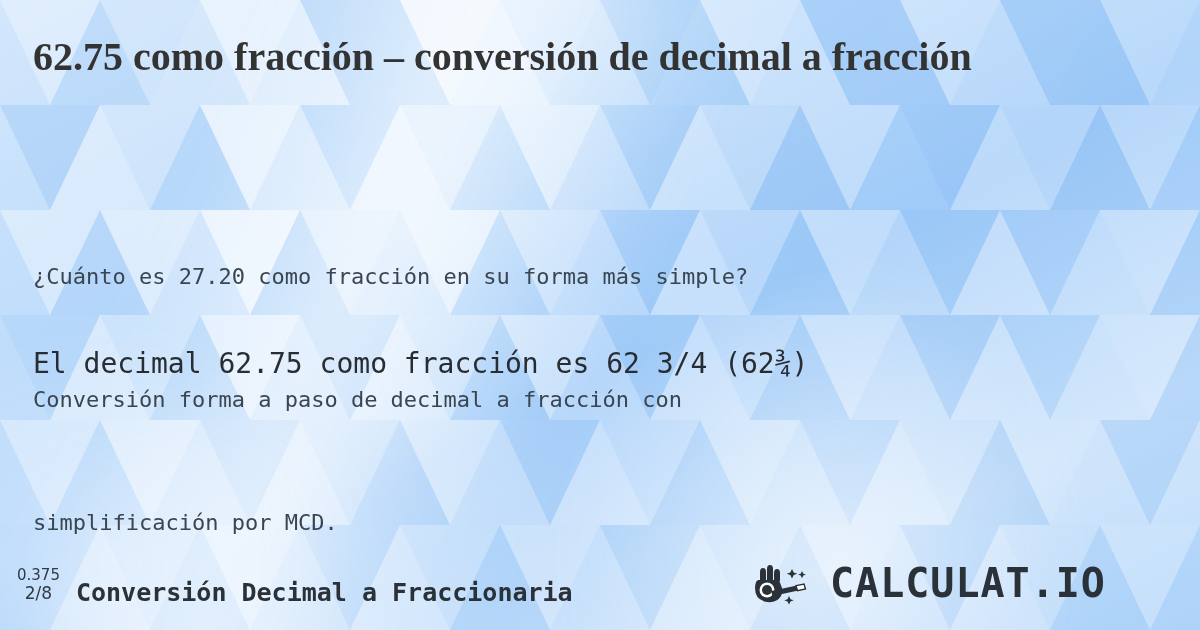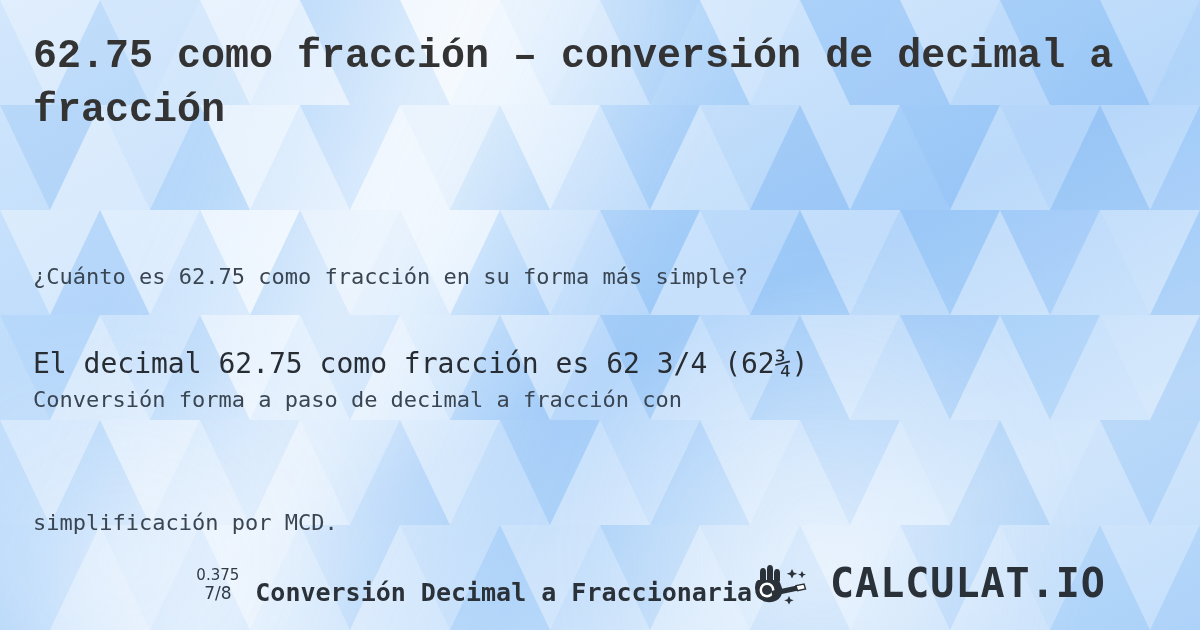--- a/index.html
+++ b/index.html
@@ -71,21 +71,21 @@
     box-sizing: border-box;
     padding: 0 33px;
   }
 
   .title {
     position: absolute;
     left: 33px;
     top: 30px;
     width: 1100px;
     margin: 0;
-    font-family: Liberation Mono, monospace;
+    font-family: Liberation Serif, serif;
     font-weight: bold;
     font-size: 40px;
     line-height: 54px;
     letter-spacing: 0px;
     color: #333333;
     white-space: pre-wrap;
   }
 
   .intro {
     position: absolute;
@@ -118,22 +118,22 @@
 
   
   .footer {
     position: absolute;
     left: 0;
     bottom: 0;
     width: 1152px;
     height: 92px;
     display: flex;
     align-items: center;
-    justify-content: flex-end;
-    padding: 0 26px 0 24px;
+    justify-content: space-between;
+    padding: 0 26px 0 17px;
     box-sizing: border-box;
   }
 
   .footer-left {
     display: flex;
     align-items: center;
     gap: 16px;
   }
 
   .frac-icon {
@@ -339,33 +339,33 @@
 
   <div class="glow glow-a"></div>
   <div class="glow glow-b"></div>
   <div class="glow glow-c"></div>
 
   <div id="content">
 
     <h1 class="title">62.75 como fracción – conversión de decimal a fracción</h1>
 
     <div class="intro">
-      <span class="ln">¿Cuánto es 62.75 como fracción en su forma más simple?</span>
+      <span class="ln">¿Cuánto es 27.20 como fracción en su forma más simple?</span>
       <span class="ln">Conversión forma a paso de decimal a fracción con</span>
       <span class="ln">simplificación por MCD.</span>
     </div>
 
     <p class="answer">El decimal 62.75 como fracción es 62 3/4 (62¾)</p>
 
     <div class="footer">
 
       <div class="footer-left">
         <div class="frac-icon">
           <span class="num">0.375</span>
-          <span class="den">7/8</span>
+          <span class="den">2/8</span>
         </div>
         <div class="footer-title">Conversión Decimal a Fraccionaria</div>
       </div>
 
       <div class="brand">
         <svg width="70" height="48" viewBox="0 0 70 48" aria-hidden="true">
           <g fill="#2b3138">
 
             <path d="M8 12 q0-4 3-4 q3 0 3 4 l0 9 l-6 0 z"></path>
             <path d="M15 9 q0-4 3-4 q3 0 3 4 l0 12 l-6 0 z"></path>

